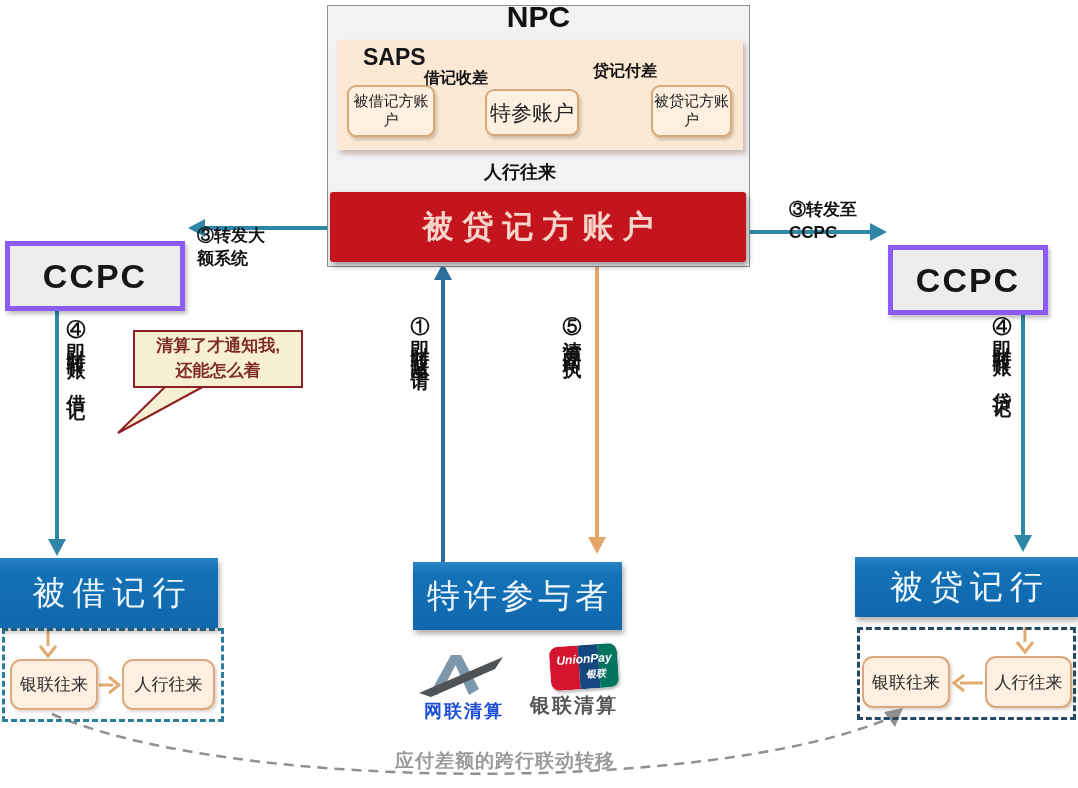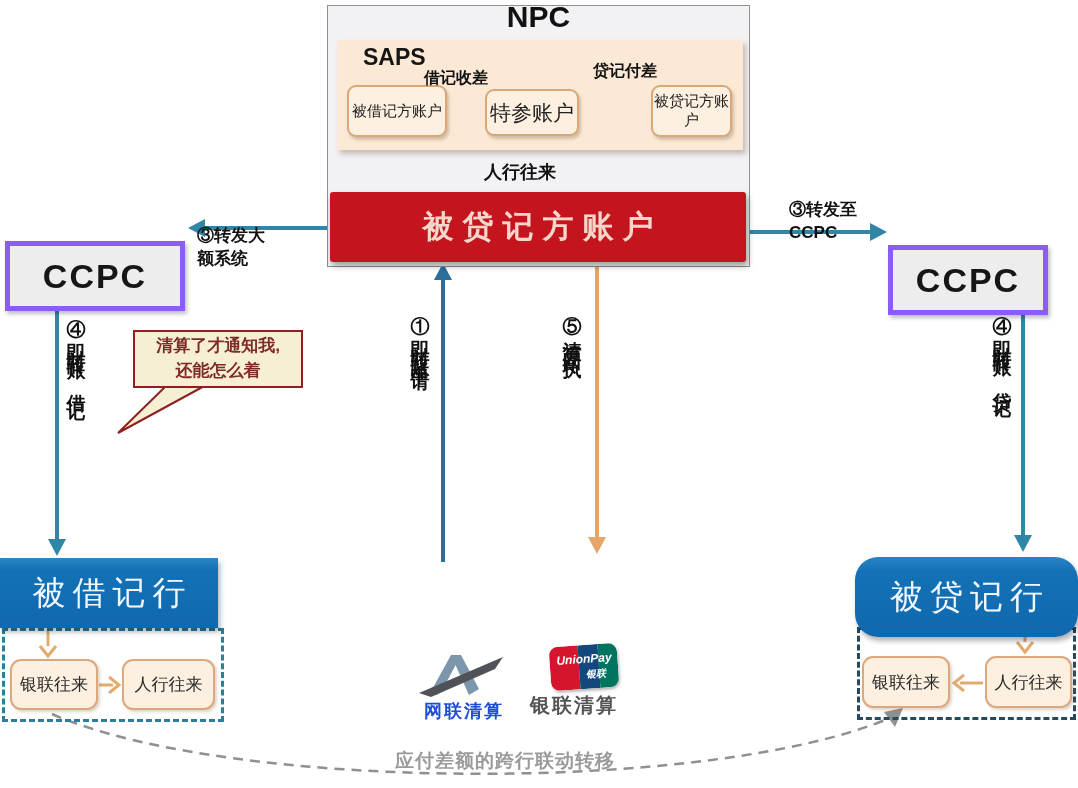--- a/index.html
+++ b/index.html
@@ -8,21 +8,21 @@
   #arrow-layer { position:absolute; left:0; top:0; width:1078px; height:788px; z-index:1; }
   .abs { position:absolute; z-index:2; }
 
   
   .npc-frame { left:327px; top:5px; width:423px; height:262px; background:#f2f1f4; border:1px solid #8e8e8e; }
   .npc-title { left:327px; top:0; width:423px; text-align:center; font-size:30px; font-weight:bold; color:#111; z-index:3; }
   .saps-box { left:337px; top:40px; width:406px; height:110px; background:#fbe9d5; box-shadow:3px 4px 5px rgba(120,90,60,.35); }
   .saps-title { left:363px; top:44px; font-size:23px; font-weight:bold; color:#161616; z-index:3; }
 
   .acct-box { background:#fdf0e1; border:2px solid #d8a878; border-radius:9px; display:flex; align-items:center; justify-content:center; text-align:center; color:#222; box-shadow:2px 3px 3px rgba(120,90,60,.3); z-index:3; }
-  .acct-debited  { left:347px; top:85px; width:100px; height:52px; font-size:15px; line-height:1.25; }
+  .acct-debited  { left:347px; top:85px; width:88px; height:52px; font-size:15px; line-height:1.25; }
   .acct-special  { left:485px; top:89px; width:94px; height:47px; font-size:21px; }
   .acct-credited { left:651px; top:85px; width:81px; height:52px; font-size:15px; line-height:1.25; }
 
   .flow-small { font-size:16px; font-weight:bold; color:#111; z-index:3; }
   .lbl-debit-diff  { left:424px; top:68px; }
   .lbl-credit-diff { left:593px; top:61px; }
   .lbl-submit { left:430px; top:160px; width:180px; text-align:center; font-size:18px; font-weight:bold; color:#111; z-index:3; }
 
   
   .hvps-box { left:330px; top:192px; width:416px; height:70px; background:#c4141e; border-radius:3px; display:flex; align-items:center; justify-content:center; box-shadow:2px 4px 6px rgba(0,0,0,.35); z-index:3; }
@@ -45,21 +45,21 @@
   .v-credit  { left:989px; top:300px; }
 
   
   .bubble { left:133px; top:330px; width:170px; height:58px; background:#f7efd3; border:2px solid #8f2022; display:flex; flex-direction:column; align-items:center; justify-content:center; z-index:3; }
   .bubble div { font-size:17px; font-weight:bold; color:#7e2a28; line-height:1.45; }
 
   
   .bank { background:linear-gradient(#2a85c5 0%, #1471b6 18%, #1068ad 100%); display:flex; align-items:center; justify-content:center; color:#eef7ff; font-size:33px; letter-spacing:7px; text-indent:7px; box-shadow:2px 4px 5px rgba(0,0,0,.3); z-index:3; }
   .bank-debited     { left:0px;   top:558px; width:218px; height:70px; }
   .bank-participant { left:413px; top:562px; width:209px; height:68px; letter-spacing:4px; text-indent:4px; }
-  .bank-credited    { left:855px; top:557px; width:223px; height:80px;border-radius:23px; }
+  .bank-credited    { left:855px; top:557px; width:223px; height:60px; }
 
   
   .dash-frame-left  { left:2px;   top:628px; width:222px; height:94px; border:3px dashed #2f7d9c; z-index:2; }
   .dash-frame-right { left:857px; top:627px; width:219px; height:93px; border:3px dashed #234a60; z-index:2; }
 
   .mini-box { background:#fdf0e1; border:2px solid #dca87d; border-radius:11px; display:flex; align-items:center; justify-content:center; font-size:17px; color:#2b2b2b; box-shadow:2px 2px 3px rgba(120,90,60,.25); z-index:3; }
   .mini-ul-left  { left:10px;  top:659px; width:88px; height:51px; }
   .mini-pb-left  { left:122px; top:659px; width:93px; height:51px; }
   .mini-ul-right { left:862px; top:656px; width:88px; height:52px; }
   .mini-pb-right { left:985px; top:656px; width:87px; height:52px; }
@@ -180,20 +180,21 @@
   <div class="abs vlabel v-apply">①即时转账申请</div>
   <div class="abs vlabel v-receipt">⑤清算回执</div>
   <div class="abs vlabel v-credit">④即时转账-贷记</div>
 
   <div class="abs bank bank-debited">被借记行</div>
 
   <div class="abs bubble">
     <div>清算了才通知我,</div>
     <div>还能怎么着</div>
   </div>
+  <div class="abs bank bank-participant">特许参与者</div>
   <div class="abs bank bank-credited">被贷记行</div>
 
   <div class="abs dash-frame-left"></div>
   <div class="abs dash-frame-right"></div>
 
   <div class="abs mini-box mini-ul-left">银联往来</div>
   <div class="abs mini-box mini-pb-left">人行往来</div>
   <div class="abs mini-box mini-ul-right">银联往来</div>
   <div class="abs mini-box mini-pb-right">人行往来</div>
 

